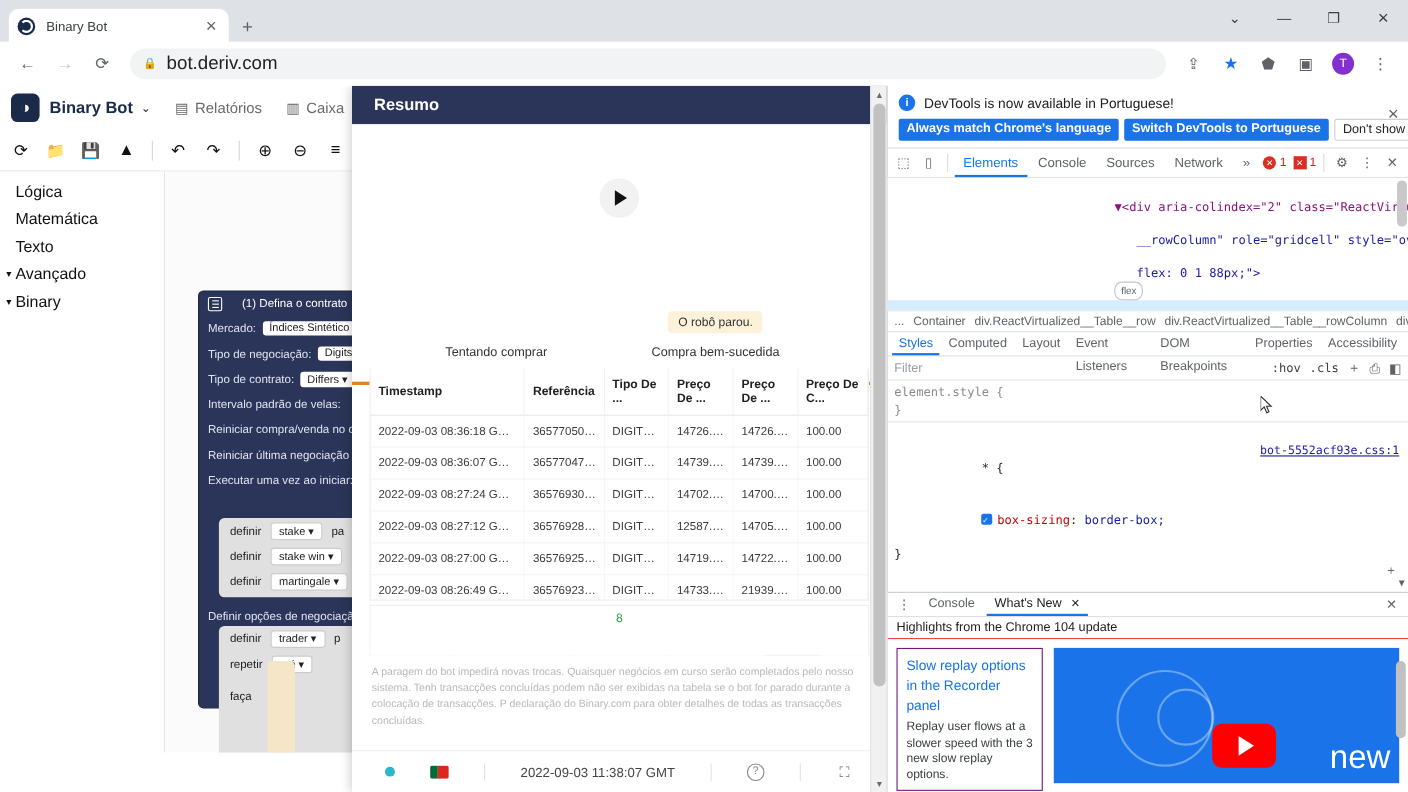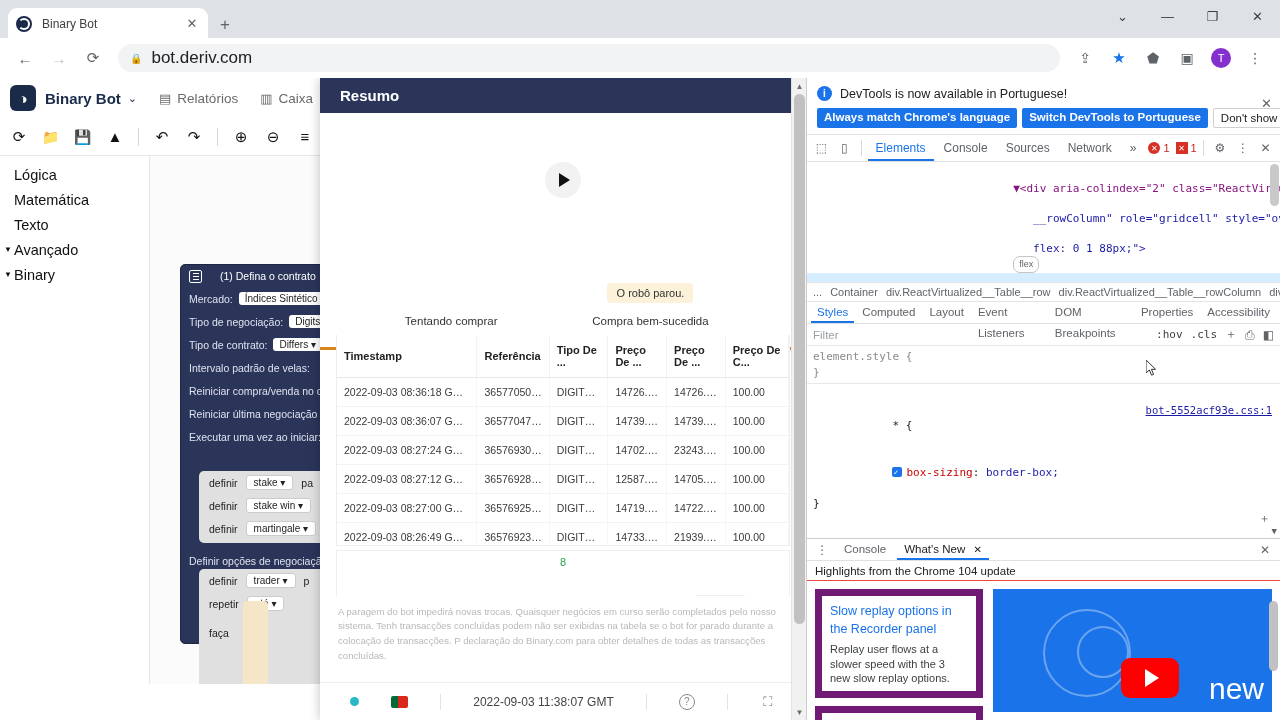--- a/index.html
+++ b/index.html
@@ -209,21 +209,21 @@
   .scheck::after { content:"✓"; color:#fff; font-size:8px; position:absolute; left:1px; top:-2px; }
 
   .dt-drawer { height:182px; border-top:1px solid #cdcdcd; display:flex; flex-direction:column; background:#fff; }
   .dw-tabs { height:22px; display:flex; align-items:center; padding:0 4px; gap:4px;
              border-bottom:1px solid #e0e0e0; }
   .dw-tab { padding:0 7px; height:21px; line-height:21px; font-size:11.5px; color:#5f6368; }
   .dw-tab.active { color:#202124; border-bottom:2px solid #1a73e8; }
   .dw-head { height:20px; display:flex; align-items:center; padding:0 8px; font-size:11.5px;
              color:#202124; border-bottom:1px solid #ef4444; }
   .dw-body { flex:1; display:flex; padding:8px; gap:10px; overflow:hidden; position:relative; }
-  .wn-card { width:168px; border:7px solid #701a75; padding:6px 8px; }
+  .wn-card { width:133px; border:1px solid #701a75; padding:6px 8px; }
   .wn-title { color:#1a73e8; font-size:12.5px; line-height:1.45; }
   .wn-desc { color:#3c4043; font-size:11px; line-height:1.3; margin-top:4px; }
   .wn-thumb { flex:1; background:#1a73e8; position:relative; overflow:hidden; }
   .wn-thumb .ring { position:absolute; border:2px solid rgba(255,255,255,.35); border-radius:50%; }
   .wn-thumb .ytbtn { position:absolute; left:46%; top:56%; width:58px; height:40px; background:#f00;
                      border-radius:9px; display:flex; align-items:center; justify-content:center; }
   .wn-thumb .ytbtn .t { width:0;height:0;border-left:14px solid #fff; border-top:9px solid transparent;
                         border-bottom:9px solid transparent; margin-left:4px; }
   .wn-thumb .newtxt { position:absolute; right:8px; bottom:6px; color:#fff; font-size:30px; }
   .dw-scroll { position:absolute; right:2px; top:2px; width:9px; bottom:2px; }
@@ -463,21 +463,21 @@
                 <td>DIGITDIFF</td>
                 <td>14739.84</td>
                 <td>14739.84</td>
                 <td>100.00</td>
               </tr>
               <tr>
                 <td>2022-09-03 08:27:24 GMT-0300</td>
                 <td>365769306968</td>
                 <td>DIGITDIFF</td>
                 <td>14702.12</td>
-                <td>23243.80</td>
+                <td>14700.79</td>
                 <td>100.00</td>
               </tr>
               <tr>
                 <td>2022-09-03 08:27:12 GMT-0300</td>
                 <td>365769281308</td>
                 <td>DIGITDIFF</td>
                 <td>12587.66</td>
                 <td>14705.25</td>
                 <td>100.00</td>
               </tr>

